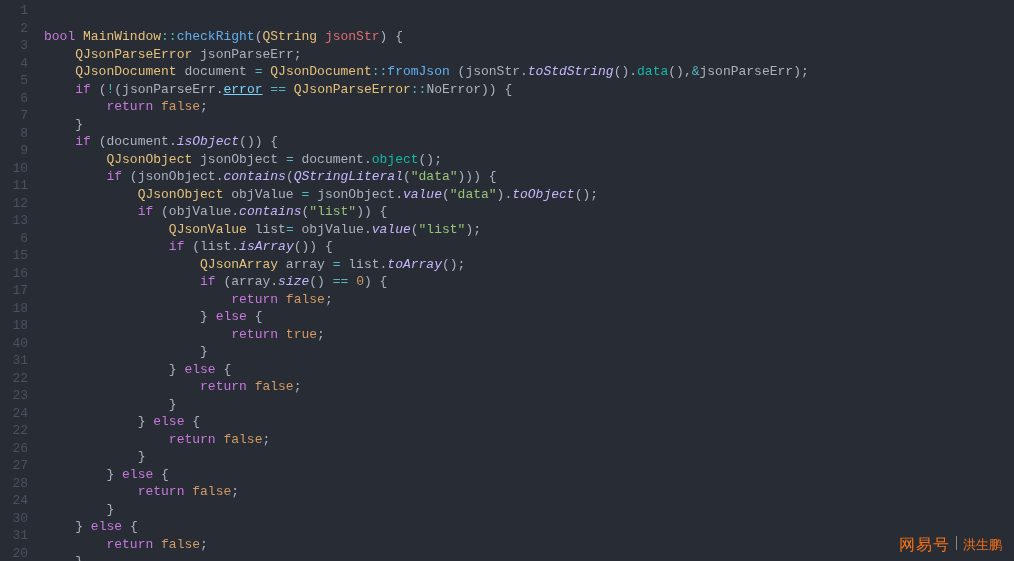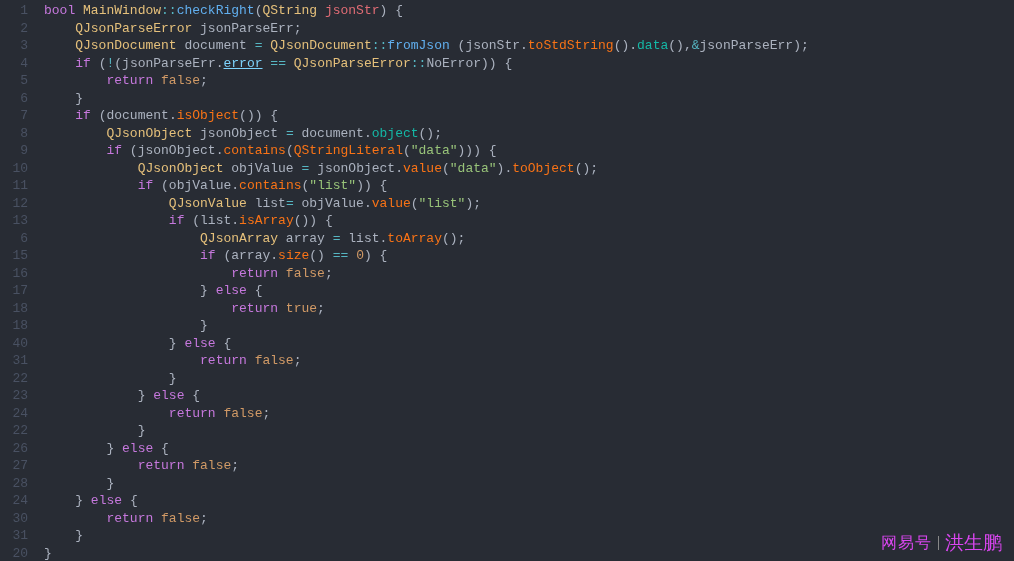--- a/index.html
+++ b/index.html
@@ -30,58 +30,59 @@
       user-select: none;
       min-width: 36px;
     }
     .gutter-line {
       height: 17.5px;
     }
     .code-area {
       padding: 2px 0 2px 8px;
       flex: 1;
       white-space: pre;
+      margin-top: 26px;
     }
     .code-line {
       height: 17.5px;
     }
     .tok-kw { color: #c678dd; }
     .tok-class { color: #e5c07b; }
     .tok-fn { color: #61afef; }
     .tok-str { color: #98c379; }
     .tok-num { color: #d19a66; }
     .tok-const { color: #d19a66; }
     .tok-op { color: #56b6c2; }
     .tok-punc { color: #abb2bf; }
     .tok-ident { color: #abb2bf; }
     .tok-param { color: #e06c75; }
     .tok-prop { color: #7dd3fc; text-decoration: underline; }
-    .tok-call { color: #f97316; }
+    .tok-call { color: #c4b5fd; font-style: italic; }
     .tok-err { color: #14b8a6; }
     .watermark {
       position: absolute;
       bottom: 8px;
       right: 12px;
       display: flex;
       gap: 6px;
-      color: #d946ef;
-      font-family: Liberation Mono, monospace;
+      color: #f97316;
+      font-family: Liberation Serif, serif;
     }
     .wm-logo {
       font-size: 16px;
       font-weight: 300;
       letter-spacing: 1px;
     }
     .wm-sep {
       width: 1px;
       height: 14px;
       background: #888;
     }
     .wm-author {
-      font-size: 19px;
+      font-size: 13px;
     }
   </style>
 </head>
 <body>
 
 <div class="editor">
   <div class="gutter" id="gutter">
       <div class="gutter-line">1</div>
       <div class="gutter-line">2</div>
       <div class="gutter-line">3</div>

